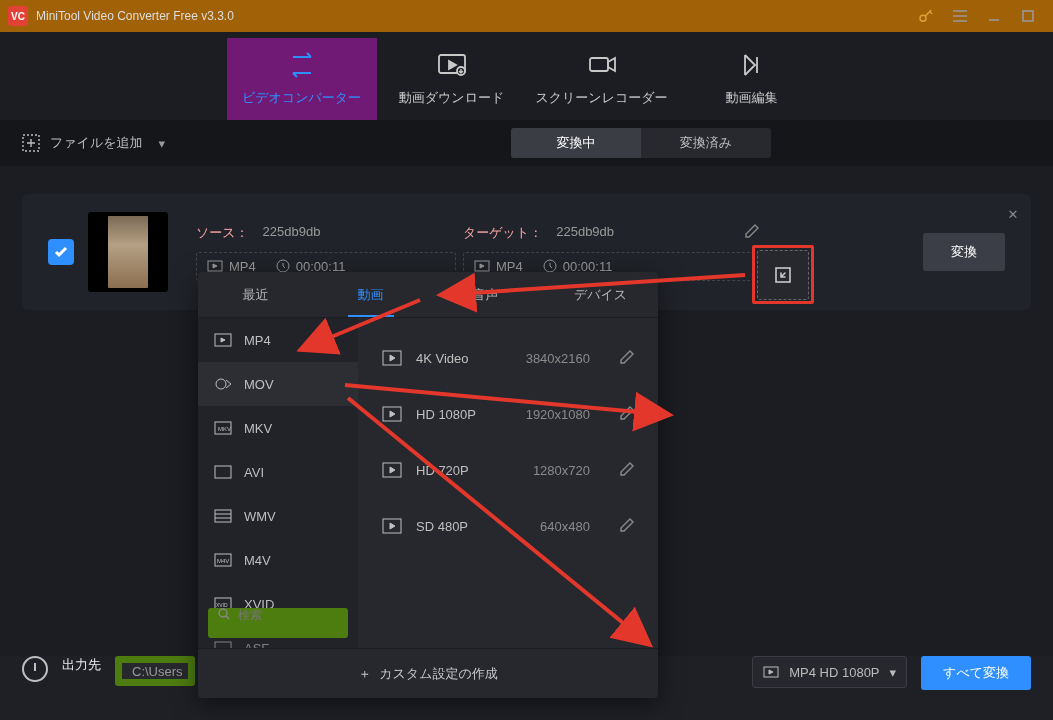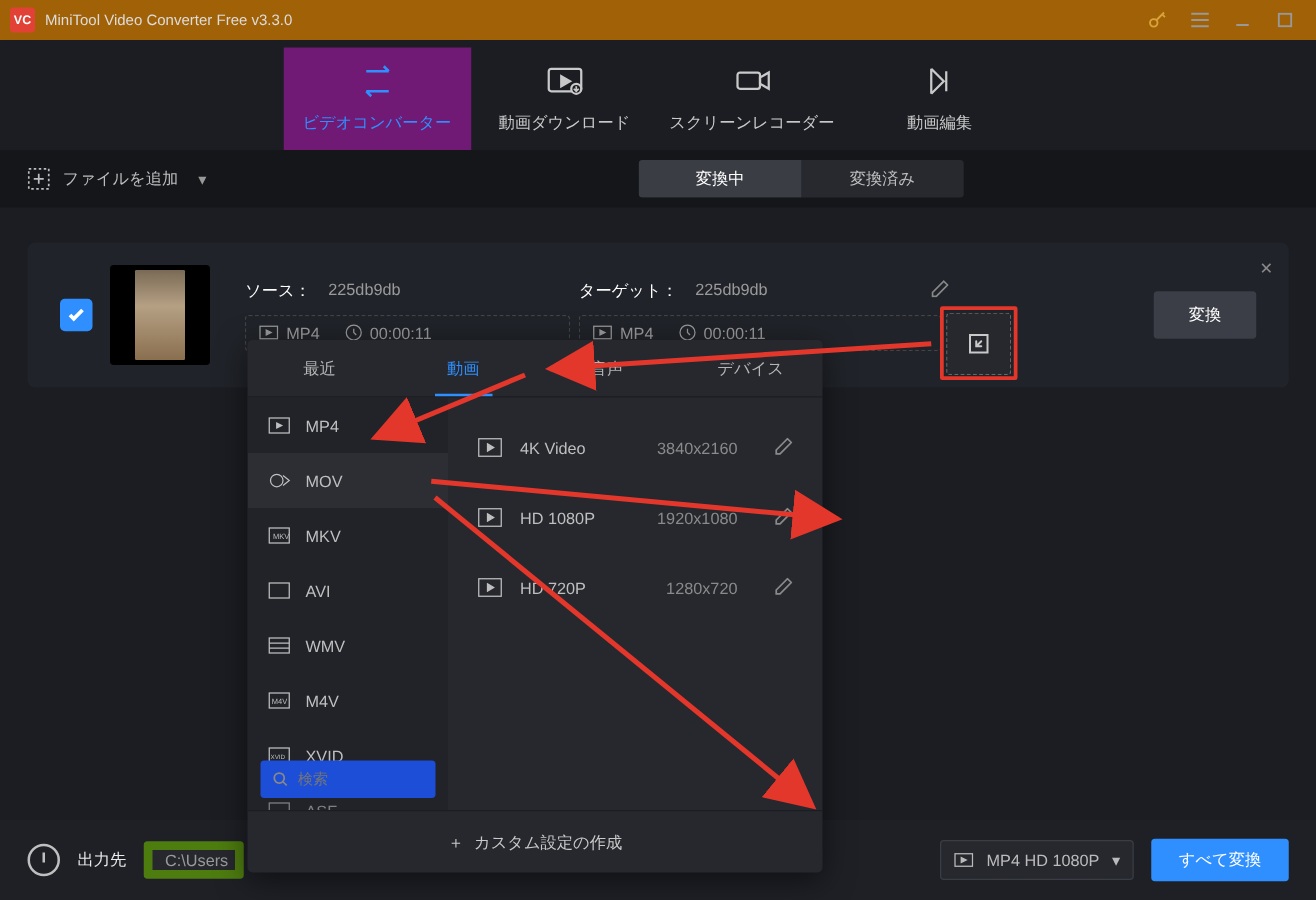--- a/index.html
+++ b/index.html
@@ -24,21 +24,21 @@
 .seg{width:130px;height:30px;display:flex;align-items:center;justify-content:center;color:#bfbfbf;cursor:pointer}
 .seg.active{background:#3a3d44;color:#fff}
 .content{padding:28px 22px 0;position:relative}
 .card{background:#202329;border-radius:6px;padding:18px 20px 18px 12px;display:flex;align-items:center;position:relative}
 .chk{width:26px;height:26px;background:#2f8fff;border-radius:4px;display:flex;align-items:center;justify-content:center;margin:0 14px}
 .chk svg{width:16px;height:16px;stroke:#fff;fill:none;stroke-width:3}
 .thumb{width:80px;height:80px;background:#000;border-radius:3px;display:flex;align-items:center;justify-content:center}
 .thumb-inner{width:40px;height:72px;background:linear-gradient(180deg,#7a6a55 0%,#b5a084 40%,#8a6f4f 100%);border-radius:1px}
 .fileblk{margin-left:28px;display:flex;flex-direction:column;gap:10px;width:260px}
 .lineA{display:flex;gap:14px;color:#9a9a9a}
-.lbl{color:#ffffff}
+.lbl{color:#fca5a5}
 .lineB{display:flex;align-items:center;gap:20px;border:1px dashed #444;border-radius:3px;padding:6px 10px;color:#9a9a9a}
 .lineB .mini{display:flex;align-items:center;gap:6px}
 .tgtblk{margin-left:7px;display:flex;flex-direction:column;gap:10px;width:290px}
 .editicn{position:absolute;color:#888;cursor:pointer}
 .convert{position:absolute;right:26px;top:50%;transform:translateY(-50%);background:#3b3e46;padding:10px 28px;border-radius:3px;color:#fff;cursor:pointer}
 .closex{position:absolute;right:6px;top:8px;color:#888;cursor:pointer;width:24px;height:24px;display:flex;align-items:center;justify-content:center}
 .settings-trigger{position:absolute;left:757px;top:250px;width:52px;height:50px;border:1px dashed #666;border-radius:3px;display:flex;align-items:center;justify-content:center;background:#26282e}
 .red-box{border:3px solid #e4372c;border-radius:2px;pointer-events:none}
 
 
@@ -51,24 +51,24 @@
 .fmt-col{width:160px;background:#212328;overflow-y:auto;position:relative}
 .fmt-item{height:44px;display:flex;align-items:center;gap:12px;padding-left:16px;color:#bfbfbf;cursor:pointer}
 .fmt-item.sel{background:#2c2e34}
 .fmt-item svg{width:18px;height:14px}
 .res-col{flex:1;overflow-y:auto;padding:12px 0}
 .res-item{height:56px;display:flex;align-items:center;padding:0 24px;color:#bfbfbf;cursor:pointer;gap:14px}
 .res-name{flex:1}
 .res-dim{color:#8a8a8a;margin-right:16px}
 .res-edit{color:#8a8a8a;cursor:pointer}
 .p-foot{height:50px;border-top:1px solid #1b1d22;display:flex;align-items:center;justify-content:center;color:#c9c9c9;cursor:pointer;gap:8px}
-.p-search{position:absolute;left:10px;bottom:10px;width:140px;height:30px;background:#1d4ed8;border-radius:3px;display:flex;align-items:center;gap:8px;padding:0 10px;color:#888}
+.p-search{position:absolute;left:10px;bottom:10px;width:140px;height:30px;background:#4d7c0f;border-radius:3px;display:flex;align-items:flex-start;gap:8px;padding:0 10px;color:#888}
 .p-search input{background:none;border:none;outline:none;color:#ddd;width:90px;font-size:12px}
 
-.bottombar{position:absolute;left:0;bottom:0;height:64px;width:100%;background:#1e2026;display:flex;align-items:center;padding:0 22px;gap:14px}
+.bottombar{position:absolute;left:0;bottom:0;height:64px;width:100%;background:#1e2026;display:flex;align-items:flex-start;padding:0 22px;gap:14px}
 .clockicn{width:26px;height:26px;border:2px solid #bfbfbf;border-radius:50%;position:relative}
 .clockicn::after{content:"";position:absolute;left:10px;top:5px;width:2px;height:8px;background:#bfbfbf}
 .out-lbl{color:#eaeaea}
 .out-path{background:#26282e;border:7px solid #4d7c0f;border-radius:3px;height:30px;padding:0 10px;display:flex;align-items:center;color:#999;width:80px;overflow:hidden}
 .b-spacer{flex:1}
 .outfmt{background:#26282e;border:1px solid #3a3d44;border-radius:3px;height:32px;padding:0 10px;display:flex;align-items:center;gap:10px;color:#bbb;cursor:pointer}
 .convall{background:#2f8fff;color:#fff;height:34px;padding:0 22px;border-radius:3px;display:flex;align-items:center;font-weight:500;cursor:pointer}
 
 
 .arrows{position:absolute;inset:0;pointer-events:none;z-index:200}
@@ -318,20 +318,31 @@
         <svg width="20" height="16" viewBox="0 0 20 16" fill="none" stroke="currentColor">
             <rect x="1" y="1" width="18" height="14"></rect>
             <path d="M8 5l5 3-5 3z" fill="currentColor"></path>
           </svg>
         <span class="res-name">HD 720P</span>
         <span class="res-dim">1280x720</span>
         <span class="res-edit"><svg width="14" height="14" viewBox="0 0 14 14" fill="none" stroke="currentColor" stroke-width="1.4">
               <path d="M10 1l3 3-9 9H1v-3z"></path>
             </svg></span>
       </div>
+      <div class="res-item">
+        <svg width="20" height="16" viewBox="0 0 20 16" fill="none" stroke="currentColor">
+            <rect x="1" y="1" width="18" height="14"></rect>
+            <path d="M8 5l5 3-5 3z" fill="currentColor"></path>
+          </svg>
+        <span class="res-name">SD 480P</span>
+        <span class="res-dim">640x480</span>
+        <span class="res-edit"><svg width="14" height="14" viewBox="0 0 14 14" fill="none" stroke="currentColor" stroke-width="1.4">
+              <path d="M10 1l3 3-9 9H1v-3z"></path>
+            </svg></span>
+      </div>
     </div>
   </div>
   <div class="p-foot">
     <span>＋</span>
     <span>カスタム設定の作成</span>
   </div>
 </div>
 
 <div class="red-box" style="position:absolute;left:355px;top:280px;width:66px;height:32px"></div>
 <div class="red-box" style="position:absolute;left:199px;top:364px;width:140px;height:40px"></div>

